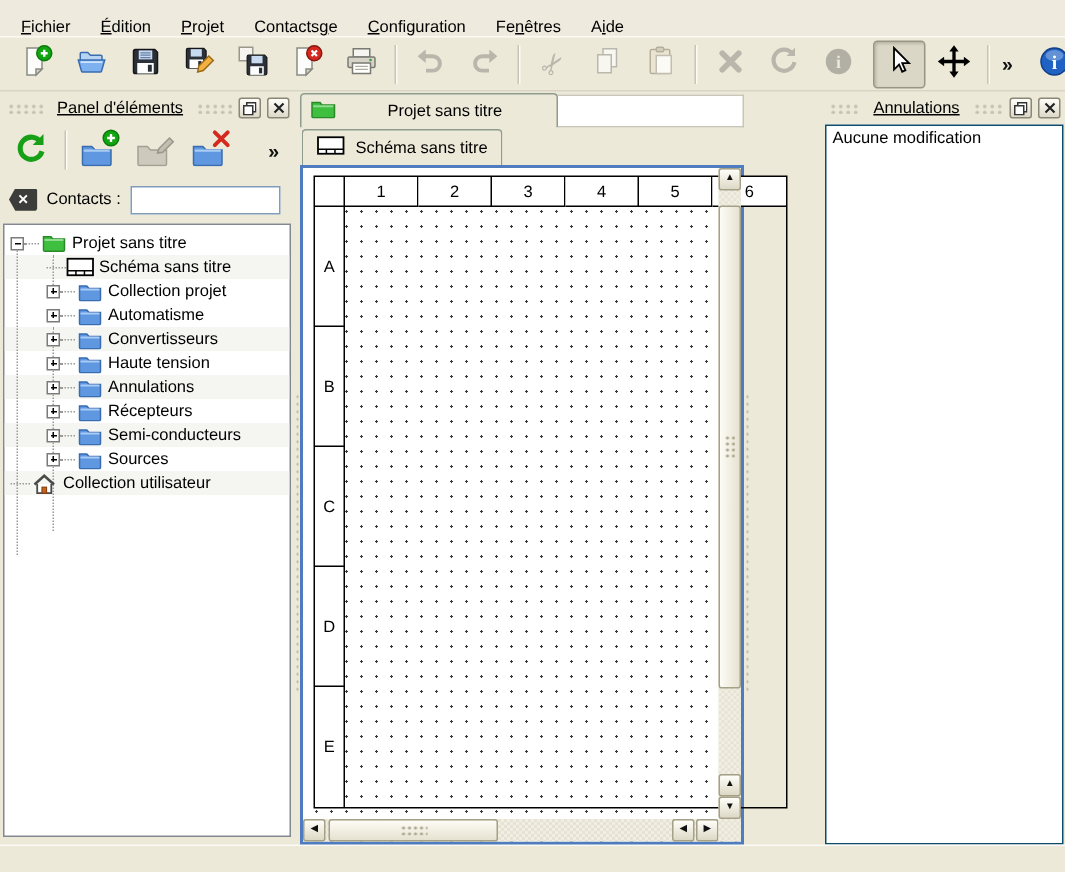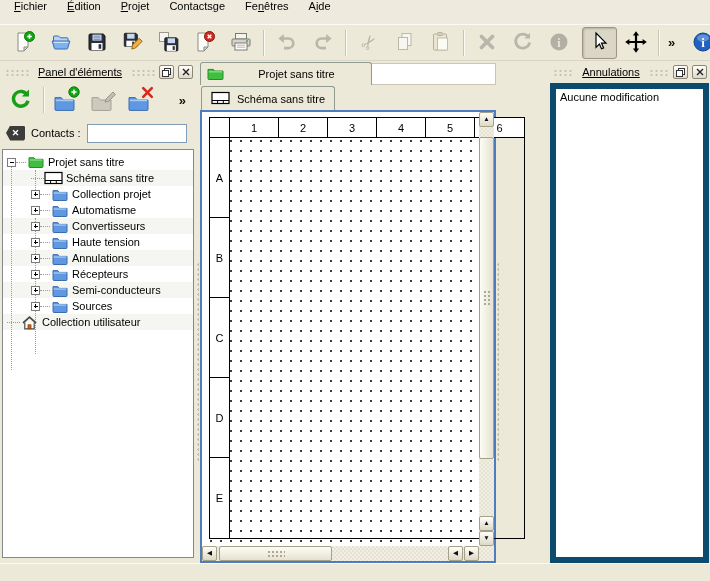--- a/index.html
+++ b/index.html
@@ -2,21 +2,21 @@
 <html><head>
 <meta charset="utf-8">
 <style>
 *{margin:0;padding:0;box-sizing:border-box;}
 html,body{width:710px;height:581px;overflow:hidden;}
 body{font-family:"Liberation Sans",sans-serif;font-size:11px;color:#000;background:#ece9d8;cursor:default;}
 .app{width:710px;height:581px;display:flex;flex-direction:column;position:relative;}
 
 
 .menubar{height:24px;display:flex;align-items:stretch;padding-left:4px;background:#eeebde;}
-.menu-item{display:flex;align-items:flex-start;padding:0 10px;}
+.menu-item{display:flex;align-items:flex-end;padding:0 10px;}
 .menu-item .u{text-decoration:underline;}
 
 
 .toolbar{height:37px;display:flex;align-items:center;padding:1px 2px;border-top:1px solid #fbfaf5;border-bottom:1px solid #d9d5c6;gap:1px;}
 .tb-handle{width:7px;height:28px;margin:0 2px;background-image:radial-gradient(circle,#c7c3b2 1px,transparent 1.2px);background-size:4px 4px;background-position:1px 2px;}
 .tb-btn{width:35px;height:32px;display:flex;align-items:center;justify-content:center;border:1px solid transparent;border-radius:3px;flex:none;}
 .tb-btn.pressed{border:1px solid #988;border-color:#9a9584;background:#dbd7c6;box-shadow:inset 1px 1px 2px rgba(0,0,0,.18);}
 .tb-sep{width:1px;height:26px;background:#c9c5b4;box-shadow:1px 0 0 #fbfaf3;margin:0 4px;flex:none;}
 .chev{font-size:13px;font-weight:bold;padding:0 4px;color:#111;}
 .cut-glyph{font-size:19px;color:#b9b6ab;display:inline-block;transform:rotate(-55deg);}
@@ -85,21 +85,21 @@
 .hsb .sb-btn{top:0;height:15px;width:15px;}
 .sb-thumb{position:absolute;background:linear-gradient(90deg,#fdfcf5,#e6e2d1);border:1px solid #a5a088;border-radius:2px;}
 .hsb .sb-thumb{background:linear-gradient(#fdfcf5,#e6e2d1);}
 .vthumb{left:0;width:15px;top:25px;height:322px;}
 .vthumb::after{content:"";position:absolute;left:3px;right:3px;top:calc(50% - 8px);height:16px;background-image:radial-gradient(circle,#aea990 1px,transparent 1.1px);background-size:4px 4px;}
 .hthumb{top:0;height:15px;left:17px;width:113px;}
 .hthumb::after{content:"";position:absolute;top:3px;bottom:3px;left:calc(50% - 9px);width:18px;background-image:radial-gradient(circle,#aea990 1px,transparent 1.1px);background-size:4px 4px;}
 .sb-corner{position:absolute;right:0;bottom:0;width:15px;height:15px;}
 
 
-.undo-list{flex:1;margin:2px 1px 0 2px;background:#fff;border:6px solid #0c4a6e;padding:2px 4px;}
+.undo-list{flex:1;margin:2px 1px 0 2px;background:#fff;border:1px solid #0c4a6e;padding:2px 4px;}
 
 
 .statusbar{height:18px;border-top:1px solid #fbfaf5;flex:none;}
 </style>
 </head>
 <body>
 
 <div class="app">
 
   <div class="menubar">
@@ -107,20 +107,23 @@
         <span><span></span><span class="u">F</span><span>ichier</span></span>
       </div>
     <div class="menu-item">
         <span><span></span><span class="u">É</span><span>dition</span></span>
       </div>
     <div class="menu-item">
         <span><span></span><span class="u">P</span><span>rojet</span></span>
       </div>
     <div class="menu-item">
         <span><span>Contacts</span><span class="u">g</span><span>e</span></span>
+      </div>
+    <div class="menu-item">
+        <span><span></span><span class="u">C</span><span>onfiguration</span></span>
       </div>
     <div class="menu-item">
         <span><span>Fe</span><span class="u">n</span><span>êtres</span></span>
       </div>
     <div class="menu-item">
         <span><span>A</span><span class="u">i</span><span>de</span></span>
       </div>
   </div>
 
   <div class="toolbar">

